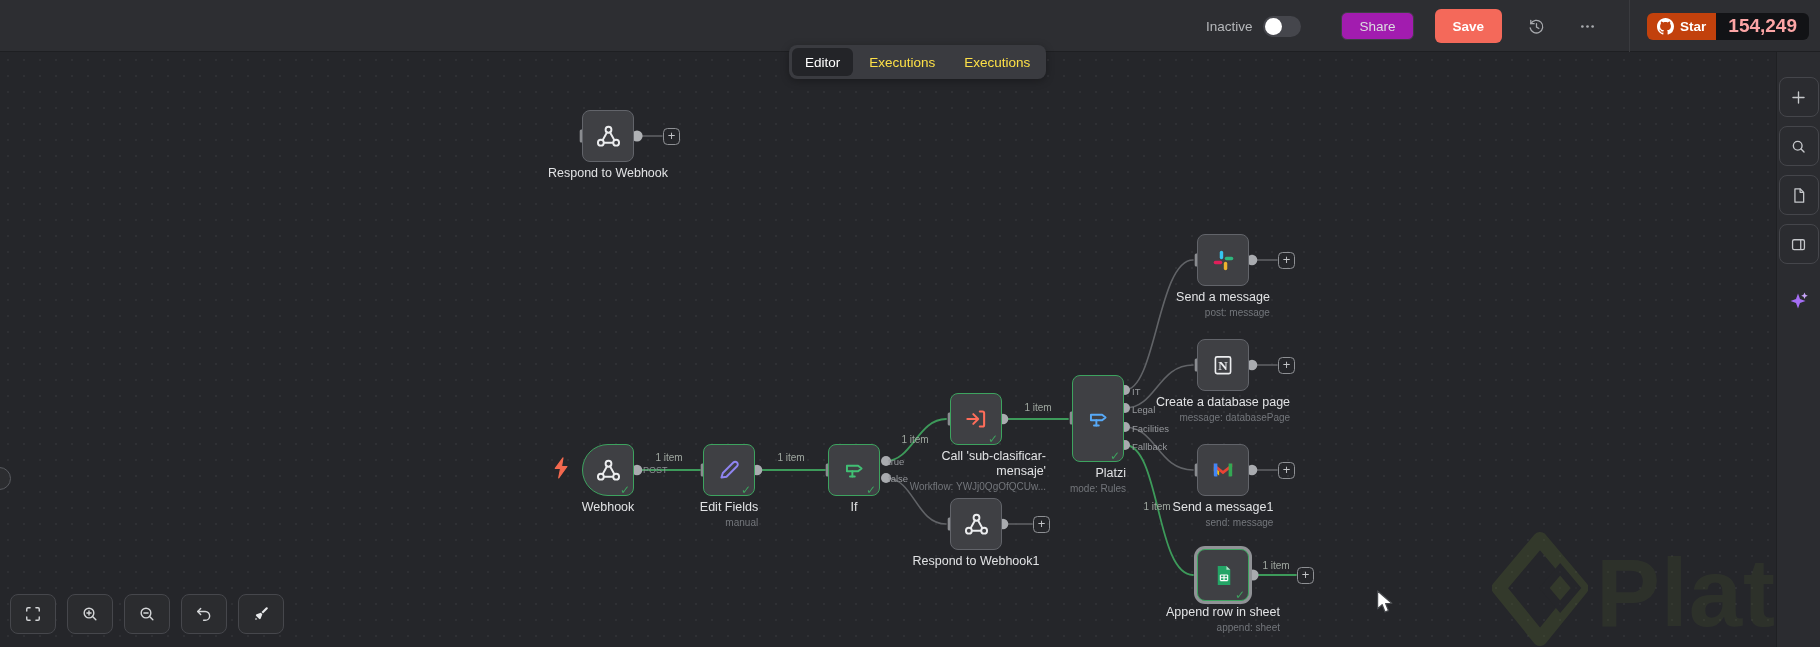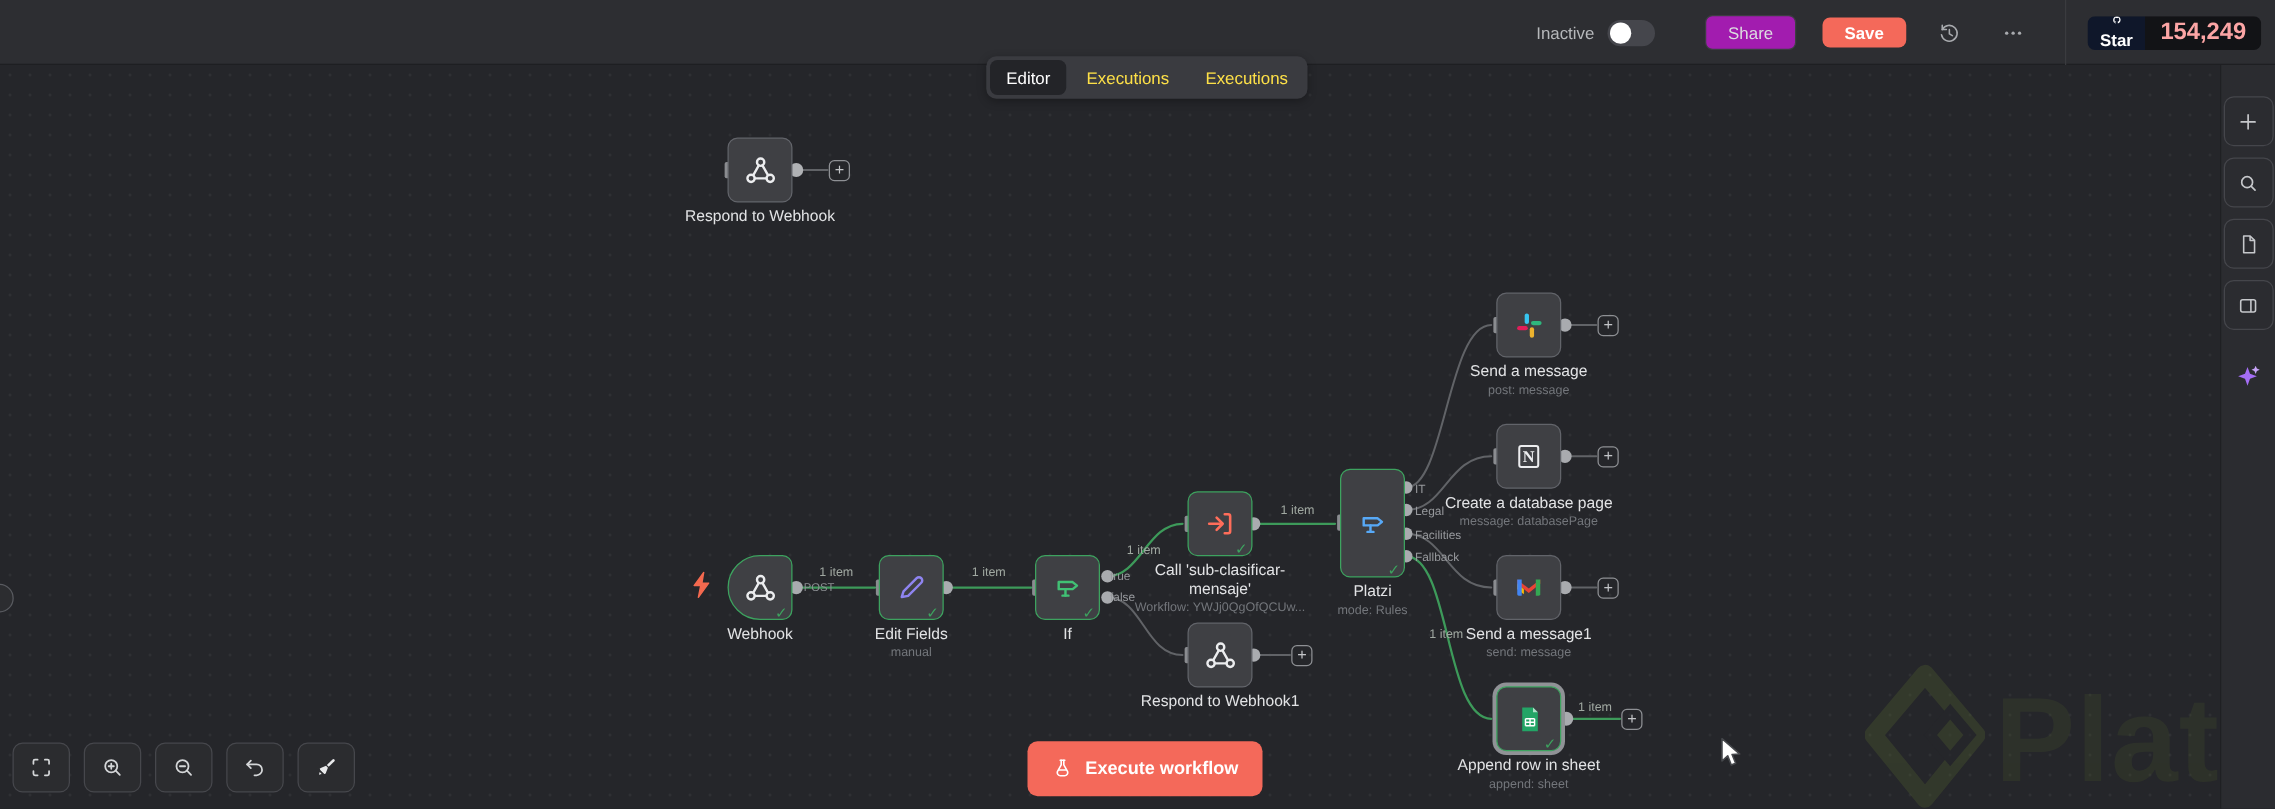--- a/index.html
+++ b/index.html
@@ -14,26 +14,26 @@
   .crumb-owner{color:#bcbdc0;font-size:14.5px;}
   .crumb-sep{color:#55565a;font-size:14px;}
   .crumb-name{color:#ededef;font-size:14.5px;font-weight:600;}
   .add-tag{color:#82848a;font-size:13px;margin-left:22px;cursor:pointer;}
   .tb-right{position:absolute;right:4px;top:0;height:52px;display:flex;align-items:center;}
   .inactive-lbl{color:#b6b8bb;font-size:13.5px;margin-right:11px;}
   .toggle{width:38px;height:21px;border-radius:11px;background:#45464c;position:relative;margin-right:40px;cursor:pointer;}
   .toggle .knob{position:absolute;left:2px;top:2px;width:17px;height:17px;border-radius:50%;background:#fff;}
   .btn-share{height:28px;padding:0 17px;background:#a21caf;border:1px solid #3d3e43;border-radius:6px;
              color:#dcdde0;font-size:13.5px;display:flex;align-items:center;margin-right:21px;cursor:pointer;}
-  .btn-save{height:24px;padding:0 18px;background:#f4695a;border:none;border-radius:6px;
+  .btn-save{height:34px;padding:0 18px;background:#f4695a;border:none;border-radius:6px;
             color:#fff;font-size:13.5px;font-weight:600;display:flex;align-items:center;margin-right:25px;cursor:pointer;}
   .tb-icon{color:#a8aaae;margin-right:32px;display:flex;align-items:center;cursor:pointer;}
   .tb-divider{width:1px;height:52px;background:#3a3b3f;margin-right:17px;}
   .gh-badge{display:flex;height:27px;border-radius:6px;overflow:hidden;margin-right:7px;font-weight:700;cursor:pointer;}
-  .gh-left{background:#0f172a;display:flex;align-items:center;gap:6px;padding:0 10px;color:#fff;font-size:13.5px;flex-direction:column;}
+  .gh-left{background:#c2410c;display:flex;align-items:center;gap:6px;padding:0 10px;color:#fff;font-size:13.5px;}
   .gh-right{background:#121316;display:flex;align-items:center;padding:0 12px;color:#fca5a5;font-size:19px;}
 
   
   .tabbar{position:absolute;left:789px;top:45px;height:34px;background:#3a3b40;border-radius:8px;
           display:flex;align-items:center;padding:3px;gap:3px;z-index:25;box-sizing:border-box;
           box-shadow:0 2px 8px rgba(0,0,0,.3);}
   .tab{height:28px;padding:0 13px;border-radius:6px;display:flex;align-items:center;
        color:#fde047;font-size:13.5px;cursor:pointer;}
   .tab.active{background:#232428;color:#ffffff;}
 
@@ -47,21 +47,21 @@
   .eplabel{fill:#8d9094;font-size:9px;}
 
   .node{position:absolute;width:52px;height:52px;background:#3f4044;border:1.7px solid #62646a;
         border-radius:8px;display:flex;align-items:center;justify-content:center;box-sizing:border-box;
         cursor:pointer;z-index:5;}
   .node.success{border-color:#3da35f;}
   .node.trigger{border-radius:26px 8px 8px 26px;}
   .node.selected{box-shadow:0 0 0 3px #909296;}
   .node.tall{height:87px;}
   .check{position:absolute;right:3px;bottom:-2px;color:#3da35f;font-size:12px;font-weight:700;}
-  .nlabel{position:absolute;top:calc(100% + 5px);left:50%;transform:translateX(-50%);text-align:center;
+  .nlabel{position:absolute;top:calc(100% + 5px);left:50%;transform:translateX(-50%);text-align:right;
           color:#e2e3e5;font-size:12.5px;line-height:15px;white-space:nowrap;cursor:default;}
   .nlabel.wrap{white-space:normal;width:140px;}
   .nsub{color:#73767b;font-size:10px;line-height:12px;margin-top:2px;white-space:nowrap;}
   .oplabel{position:absolute;left:calc(100% + 9px);color:#97999d;font-size:9.5px;white-space:nowrap;}
   .plus-box{position:absolute;width:17px;height:17px;border:1.6px solid #8e9094;border-radius:4.5px;
             color:#c3c5c8;font-size:13px;line-height:14px;text-align:center;box-sizing:border-box;
             cursor:pointer;z-index:6;}
   .bolt{position:absolute;z-index:6;}
   .edge-handle{position:absolute;left:-12px;top:415px;width:23px;height:23px;border-radius:50%;
                background:#2c2d30;border:1.5px solid #595b60;box-sizing:border-box;}
@@ -317,30 +317,20 @@
         <div class="nsub">append: sheet</div></div>
     </div>
 
     <div class="cursor">
       <svg width="19" height="24" viewBox="0 0 12 15">
         <path d="M1 0.5 L1 11.8 L3.9 9.2 L5.7 13.8 L7.9 12.9 L6.1 8.5 L10 8.3 Z" fill="#fff" stroke="#46484c" stroke-width="0.8" stroke-linejoin="round"></path>
       </svg>
     </div>
   </div>
 
-  <button class="execute-btn">
-    <svg width="18" height="18" viewBox="0 0 24 24">
-      <g fill="none" stroke="#fff" stroke-width="1.7" stroke-linecap="round" stroke-linejoin="round">
-        <path d="M9.5 3 H14.5"></path>
-        <path d="M10.6 3 V7.8 L6.7 14.8 a3.4 3.4 0 0 0 3.1 4.7 h4.4 a3.4 3.4 0 0 0 3.1 -4.7 L13.4 7.8 V3"></path>
-        <path d="M8 13.4 H16"></path>
-      </g>
-    </svg>
-    <span>Execute workflow</span>
-  </button>
 
   <div class="cv-controls">
     <div class="cv-btn">
       <svg width="20" height="20" viewBox="0 0 24 24" fill="none" stroke="currentColor" stroke-width="1.7" stroke-linecap="round">
         <path d="M4.5 8.5 V6 a1.5 1.5 0 0 1 1.5 -1.5 H8.5 M15.5 4.5 H18 a1.5 1.5 0 0 1 1.5 1.5 V8.5 M19.5 15.5 V18 a1.5 1.5 0 0 1 -1.5 1.5 H15.5 M8.5 19.5 H6 a1.5 1.5 0 0 1 -1.5 -1.5 V15.5"></path>
       </svg>
     </div>
     <div class="cv-btn">
       <svg width="20" height="20" viewBox="0 0 24 24" fill="none" stroke="currentColor" stroke-width="1.7" stroke-linecap="round">
         <circle cx="10.8" cy="10.8" r="5.8"></circle>

